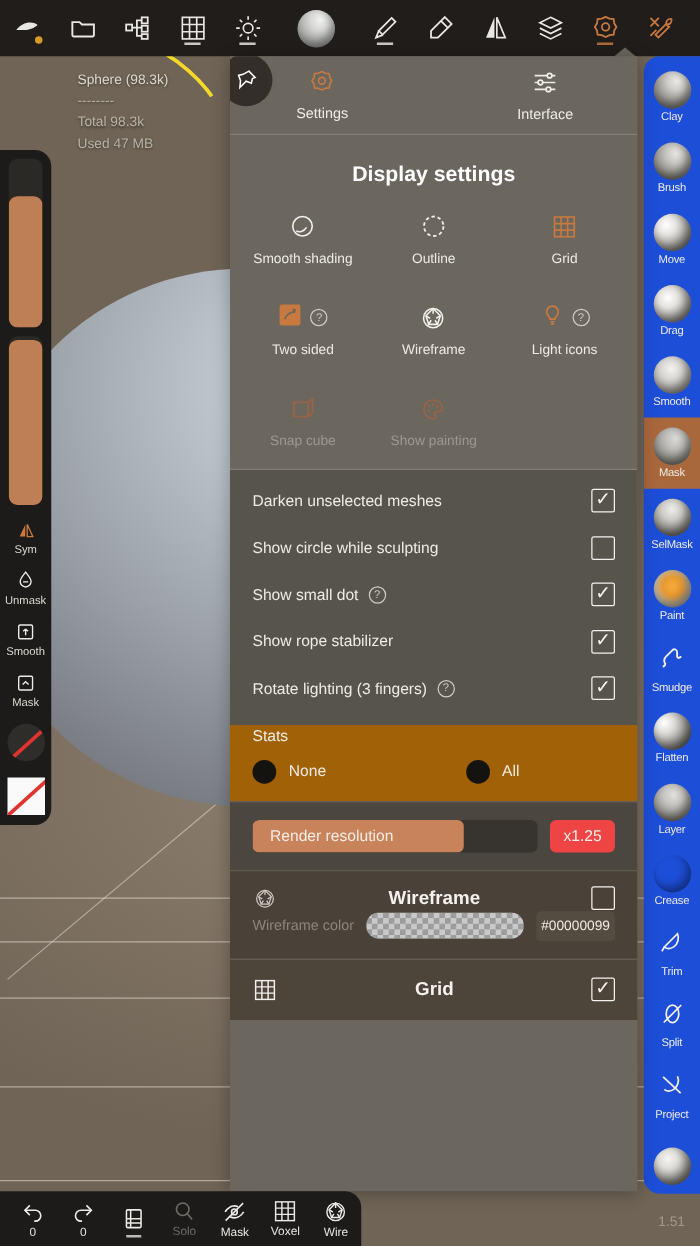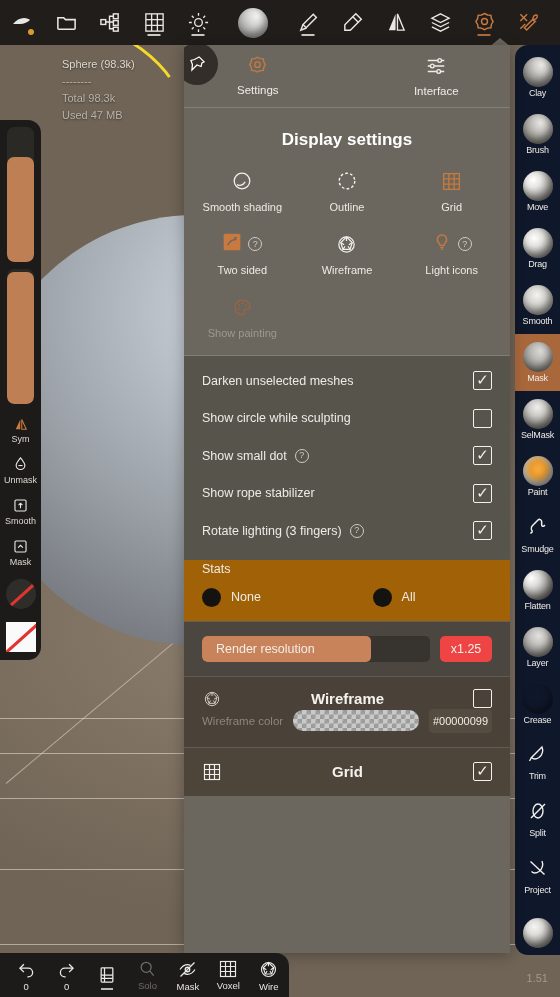--- a/index.html
+++ b/index.html
@@ -102,21 +102,21 @@
     width:30px;height:30px; background:#fafafa; position:relative; overflow:hidden; margin-top:6px;
   }
   .slash{
     position:absolute; left:-6px; top:50%; width:46px; height:2.5px; background:#e0342e;
     transform:translateY(-50%) rotate(-42deg);
   }
 
   
   #rightbar{
     position:absolute; right:0; top:45px; bottom:42px;
-    width:45px; background:#0f172a;
+    width:45px; background:#1d4ed8;
     border-radius:13px 0 0 13px;
     overflow:hidden;
     padding-top:4px;
   }
   .rb-item{
     height:57px; display:flex; flex-direction:column; align-items:center; justify-content:center; gap:1px;
   }
   .rb-item.active{ background:#a9673c; }
   .rb-lab{ font-size:9px; color:#eeebe6; letter-spacing:-.2px; }
   .ball{
@@ -159,21 +159,21 @@
     width:42px;height:42px;border-radius:50%;
     background:#332e2a; display:flex;align-items:center;justify-content:center;
     color:#fff;
   }
   #panel-title{
     text-align:center; color:#fff; font-weight:bold; font-size:17px;
     padding:22px 0 18px 0;
   }
   .icon-grid{
     display:grid; grid-template-columns:repeat(3,1fr);
-    row-gap:18px; padding:0 6px 16px 6px;
+    row-gap:28px; padding:0 6px 16px 6px;
   }
   .ig-cell{ display:flex; flex-direction:column; align-items:center; gap:7px; }
   .ig-icorow{ display:flex; align-items:center; gap:6px; height:26px;}
   .ig-lab{ font-size:11px; color:#edeae5; }
   .ig-cell.accent .ig-lab{ color:#edeae5; }
   .ig-cell.disabled .ig-lab{ color:#9d9890; }
   .help{
     width:14px;height:14px;border-radius:50%;border:1px solid #cfcbc4;
     font-size:9px; color:#cfcbc4; display:flex;align-items:center;justify-content:center;
     line-height:1;
@@ -576,20 +576,29 @@
           <svg width="20" height="20" viewBox="0 0 24 24" fill="none" stroke="#c8793f" stroke-width="1.6">
             <path d="M12 3.5a5.5 5.5 0 0 1 4 9.3c-1 1.1-1.6 2-1.6 3.2h-4.8c0-1.2-.6-2.1-1.6-3.2A5.5 5.5 0 0 1 12 3.5z"></path>
             <path d="M10 18.5h4M10.6 20.5h2.8"></path>
           </svg>
         </span>
         <span class="help">?</span>
       </span>
       <span class="ig-lab">Light icons</span>
     </div>
 
+    <div class="ig-cell disabled">
+      <span class="ig-icorow">
+        <svg width="21" height="21" viewBox="0 0 24 24" fill="none" stroke="#9d6340" stroke-width="1.5">
+          <rect x="3.5" y="5.5" width="13" height="13" rx="1"></rect>
+          <path d="M16.5 5.5l4-3v13l-4 3"></path>
+        </svg>
+      </span>
+      <span class="ig-lab">Snap cube</span>
+    </div>
 
     <div class="ig-cell disabled">
       <span class="ig-icorow">
         <svg width="21" height="21" viewBox="0 0 24 24" fill="none" stroke="#9d6340" stroke-width="1.4">
           <path d="M12 3.5c4.7 0 8.5 3.4 8.5 7.5 0 2.3-2 3-3.5 3h-1.5c-1.2 0-2 .9-2 2 0 1.4 1 1.6 1 2.6 0 1.1-1 1.9-2.5 1.9-4.7 0-8.5-3.8-8.5-8.5S7.3 3.5 12 3.5z"></path>
           <circle cx="8.3" cy="9" r="1.1" fill="#9d6340" stroke="none"></circle>
           <circle cx="12" cy="7.2" r="1.1" fill="#9d6340" stroke="none"></circle>
           <circle cx="15.9" cy="9.3" r="1.1" fill="#9d6340" stroke="none"></circle>
           <circle cx="8" cy="13.4" r="1.1" fill="#9d6340" stroke="none"></circle>
         </svg>

